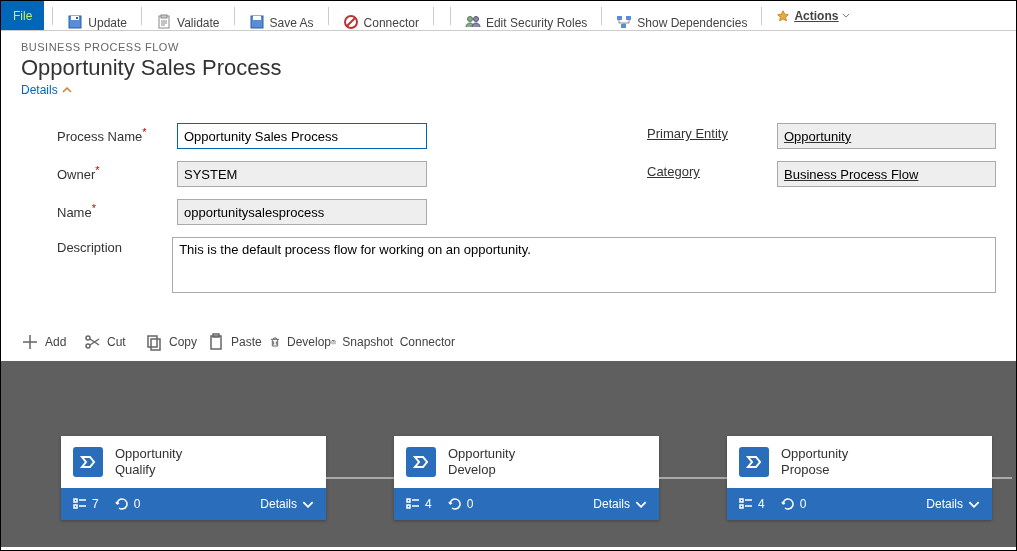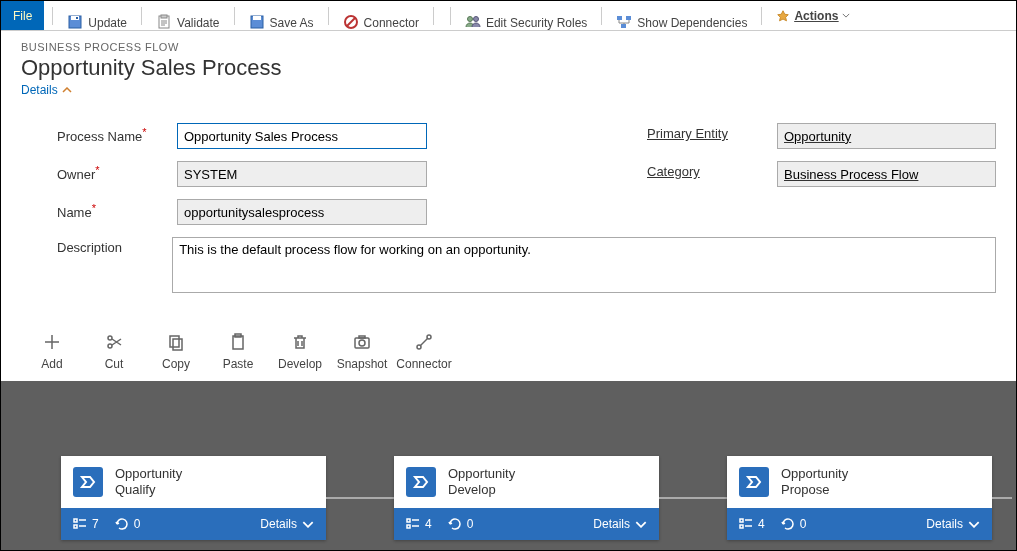--- a/index.html
+++ b/index.html
@@ -1,18 +1,18 @@
 <!DOCTYPE html>
 <html><head>
 <meta charset="utf-8">
 <style>
   * { box-sizing: border-box; margin: 0; padding: 0; }
   body { font-family: "Segoe UI", Arial, sans-serif; font-size: 13px; color: #333; background: #fff; width: 1017px; height: 551px; overflow: hidden; border: 1px solid #000; }
   .toolbar { display: flex; align-items: center; height: 30px; border-bottom: 1px solid #ccc; padding: 0 0; font-size: 12px; }
-  .toolbar .file-btn { background: #0067b8; color: #fef9c3; padding: 6px 12px; height: 100%; display: flex; align-items: center; font-size: 12px; }
+  .toolbar .file-btn { background: #0067b8; color: #bef264; padding: 6px 12px; height: 100%; display: flex; align-items: center; font-size: 12px; }
   .toolbar .sep { width: 1px; height: 18px; background: #ccc; margin: 0 8px; }
   .toolbar .tbtn { display: flex; align-items: flex-end; gap: 5px; padding: 0 6px; height: 100%; cursor: pointer; color: #444; }
   .toolbar .tbtn svg { width: 16px; height: 16px; flex-shrink: 0; }
   .toolbar .actions-btn { display: flex; align-items: center; gap: 4px; padding: 0 6px; cursor: pointer; color: #444; font-weight: bold; }
   .header-area { padding: 10px 20px 8px 20px; }
   .breadcrumb { font-size: 11px; color: #666; letter-spacing: 0.5px; }
   .page-title { font-size: 22px; color: #333; font-weight: 400; margin-top: 2px; }
   .details-link { color: #0067b8; font-size: 12px; display: inline-flex; align-items: center; gap: 4px; cursor: pointer; margin-top: 2px; }
   .form-area { padding: 18px 20px 10px 20px; margin-left: 36px; }
   .form-row { display: flex; margin-bottom: 12px; }
@@ -20,21 +20,21 @@
   .form-col-right { flex: 1; display: flex; text-decoration: underline; }
   .form-label { width: 120px; font-size: 13px; color: #333; padding-top: 3px; }
   .form-label .req { color: #c00; font-size: 11px; vertical-align: super; }
   .form-input { flex: 1; max-width: 250px; height: 26px; border: 1px solid #888; padding: 3px 6px; font-size: 13px; font-family: inherit; }
   .form-input.focused { border: 1px solid #0067b8; outline: none; }
   .form-input.readonly { background: #eee; border: 1px solid #aaa; }
   .form-col-right .form-label { width: 130px; }
   .form-col-right .form-input { max-width: 230px; }
   .form-textarea { width: 858px; height: 56px; border: 1px solid #aaa; padding: 4px 6px; font-size: 13px; font-family: inherit; resize: none; }
   .action-strip { display: flex; gap: 0; padding: 18px 20px 10px 20px; }
-  .action-item { display: flex; flex-direction: column; align-items: center; gap: 6px; width: 62px; cursor: pointer; color: #444; font-size: 12px; }
+  .action-item { display: flex; flex-direction: row; align-items: center; gap: 6px; width: 62px; cursor: pointer; color: #444; font-size: 12px; }
   .action-item svg { width: 18px; height: 18px; stroke: #666; fill: none; stroke-width: 1.5; }
   .canvas { background: #5f5f5f; height: 186px; position: relative; padding-top: 75px; }
   .stages-row { display: flex; align-items: center; padding-left: 60px; }
   .stage-box { width: 265px; background: #fff; box-shadow: 0 1px 3px rgba(0,0,0,0.3); }
   .stage-top { display: flex; align-items: center; padding: 10px 12px; gap: 12px; height: 52px; }
   .stage-icon { width: 30px; height: 30px; background: #2a6ebb; border-radius: 3px; display: flex; align-items: center; justify-content: center; flex-shrink: 0; }
   .stage-icon svg { width: 18px; height: 18px; stroke: #fff; fill: none; stroke-width: 2; }
   .stage-name { font-size: 13px; color: #333; line-height: 1.2; }
   .stage-bottom { background: #2a6ebb; color: #fff; display: flex; align-items: center; padding: 6px 12px; font-size: 12px; height: 32px; }
   .stage-stat { display: flex; align-items: center; gap: 5px; margin-right: 16px; }

